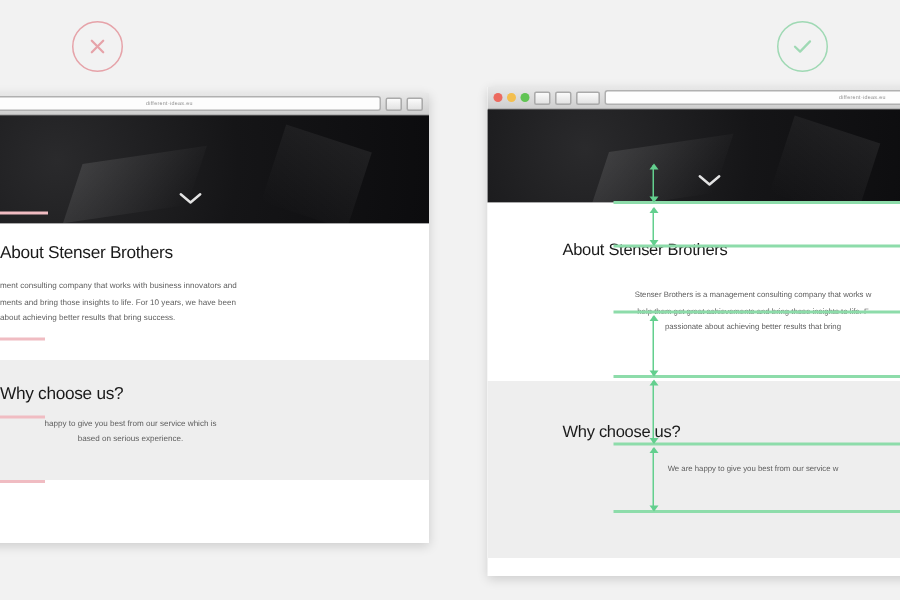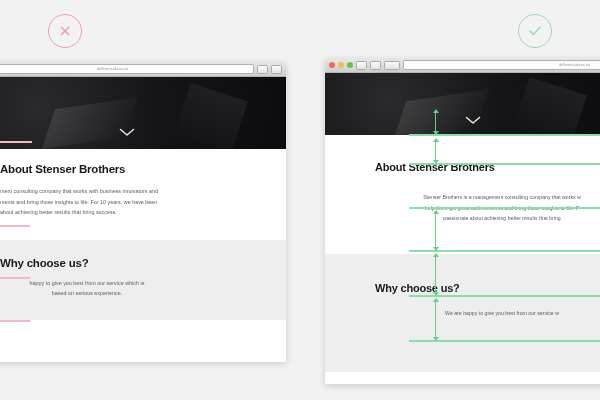--- a/index.html
+++ b/index.html
@@ -117,21 +117,21 @@
     transform: translateX(-50%);
     z-index: 3;
   }
   .chevron svg { display: block; }
 
   .section { position: relative; }
   .section.white { background: #ffffff; }
   .section.gray  { background: #eeeeee; }
 
   .heading {
-    font-weight: bold;
+    font-weight: normal;
     color: #1a1a1a;
     letter-spacing: -0.2px;
     white-space: nowrap;
   }
   .body-text {
     color: #5d5d5d;
     white-space: nowrap;
   }
 
   

